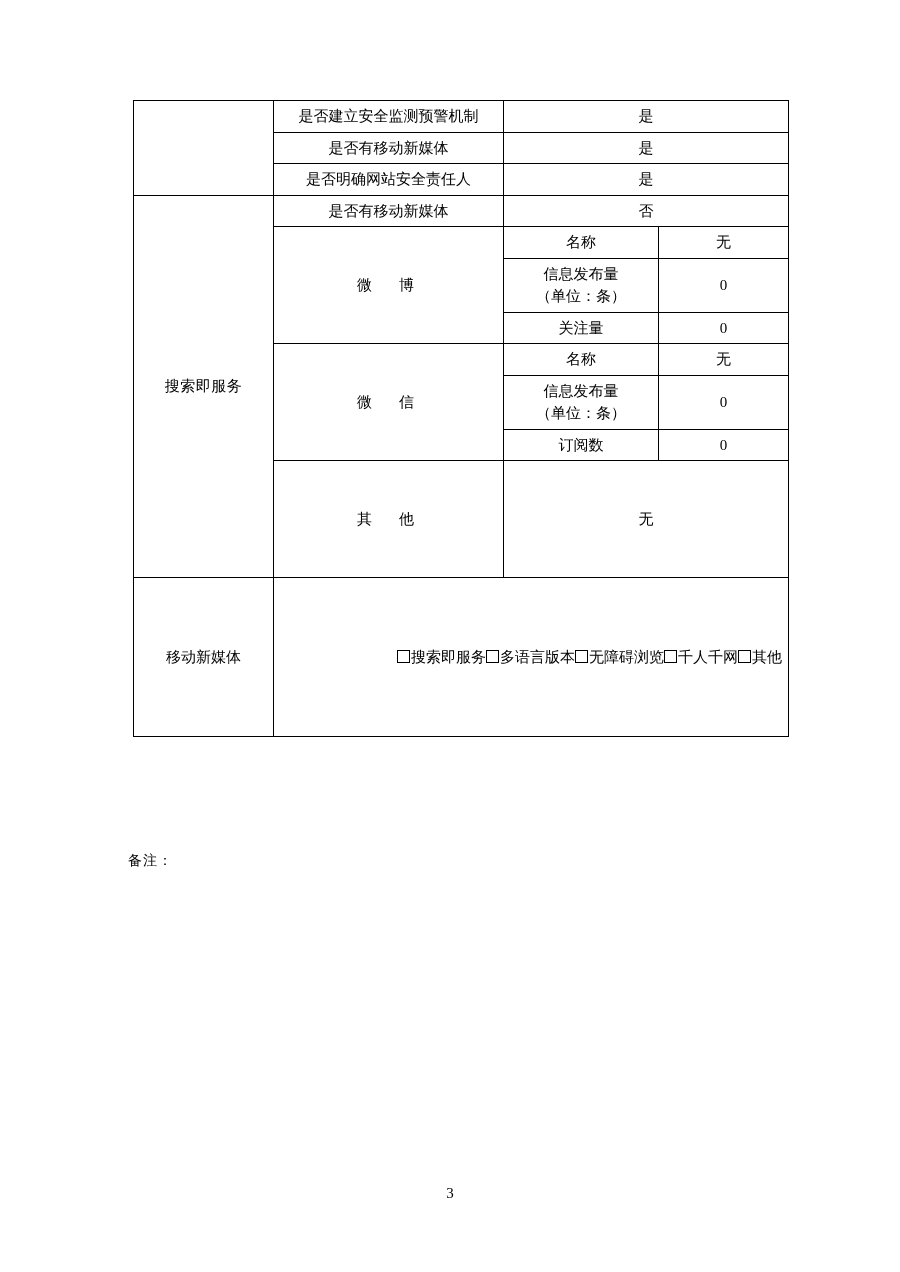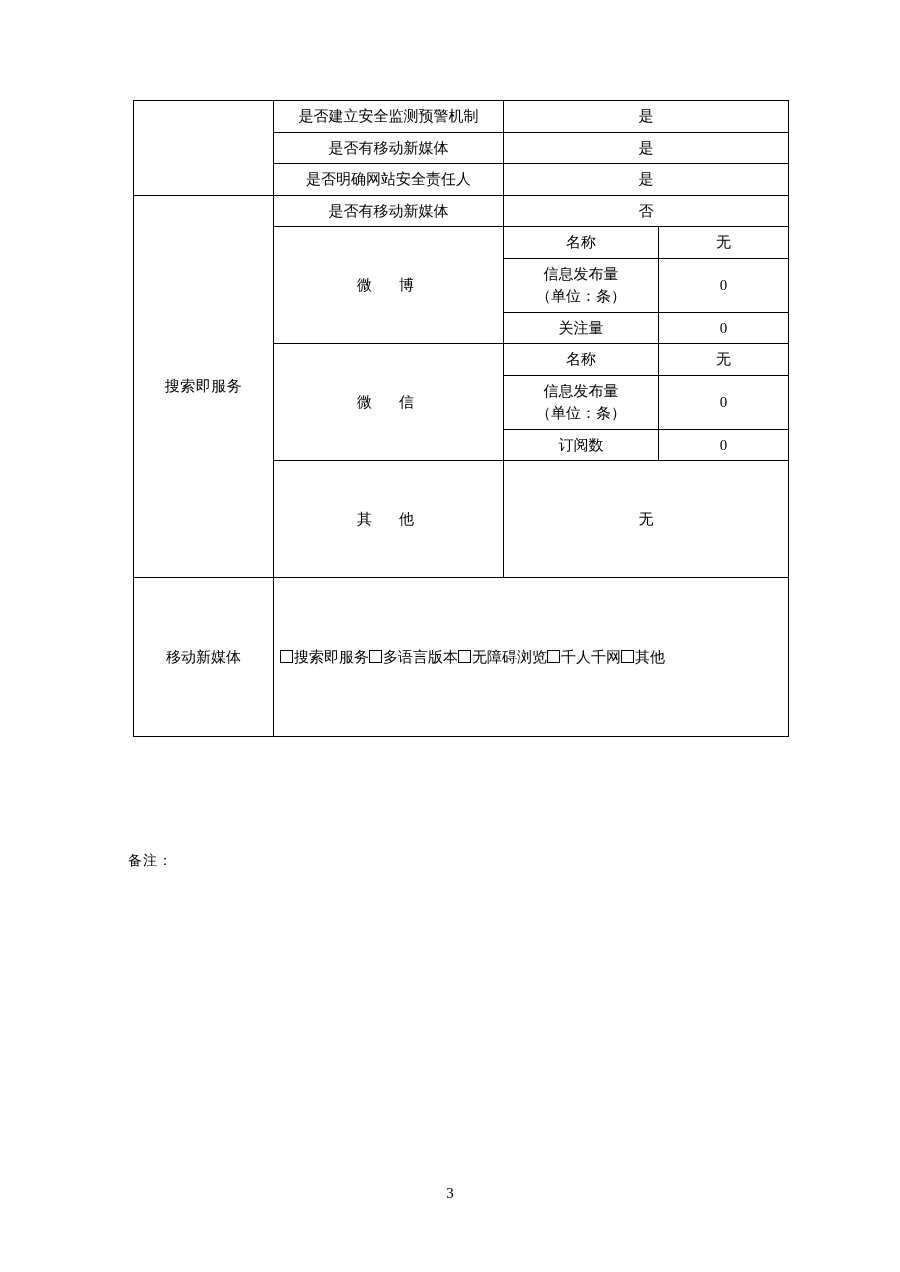--- a/index.html
+++ b/index.html
@@ -53,21 +53,21 @@
   }
   .two-line {
     line-height: 1.6;
   }
   .innov-cell {
     height: 150px;
     vertical-align: middle;
   }
   .checkbox-row {
     display: block;
-    text-align: left;
+    text-align: right;
     white-space: nowrap;
     font-size: 15px;
   }
   .cb {
     display: inline-block;
     width: 11px;
     height: 11px;
     border: 1px solid #000;
     margin-right: 1px;
     vertical-align: -1px;

